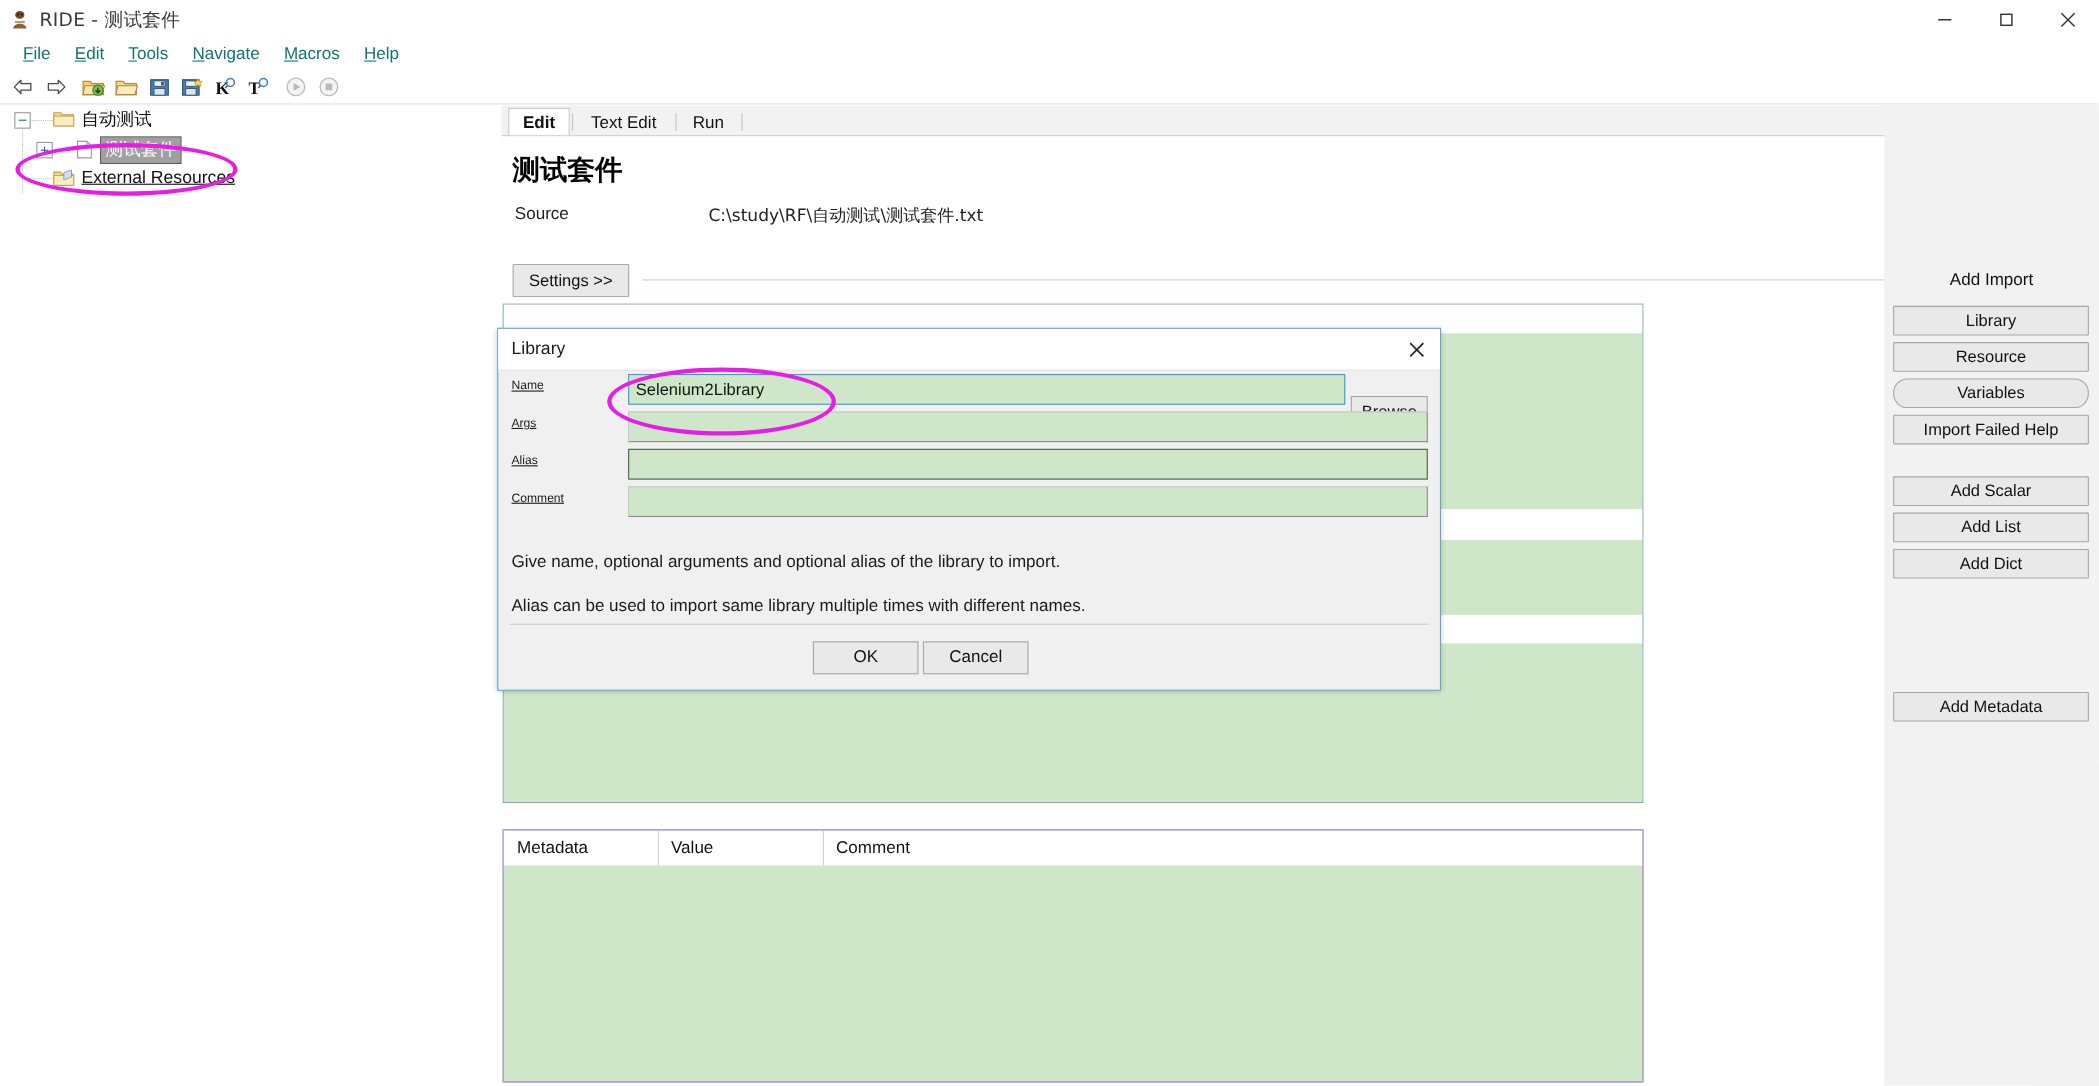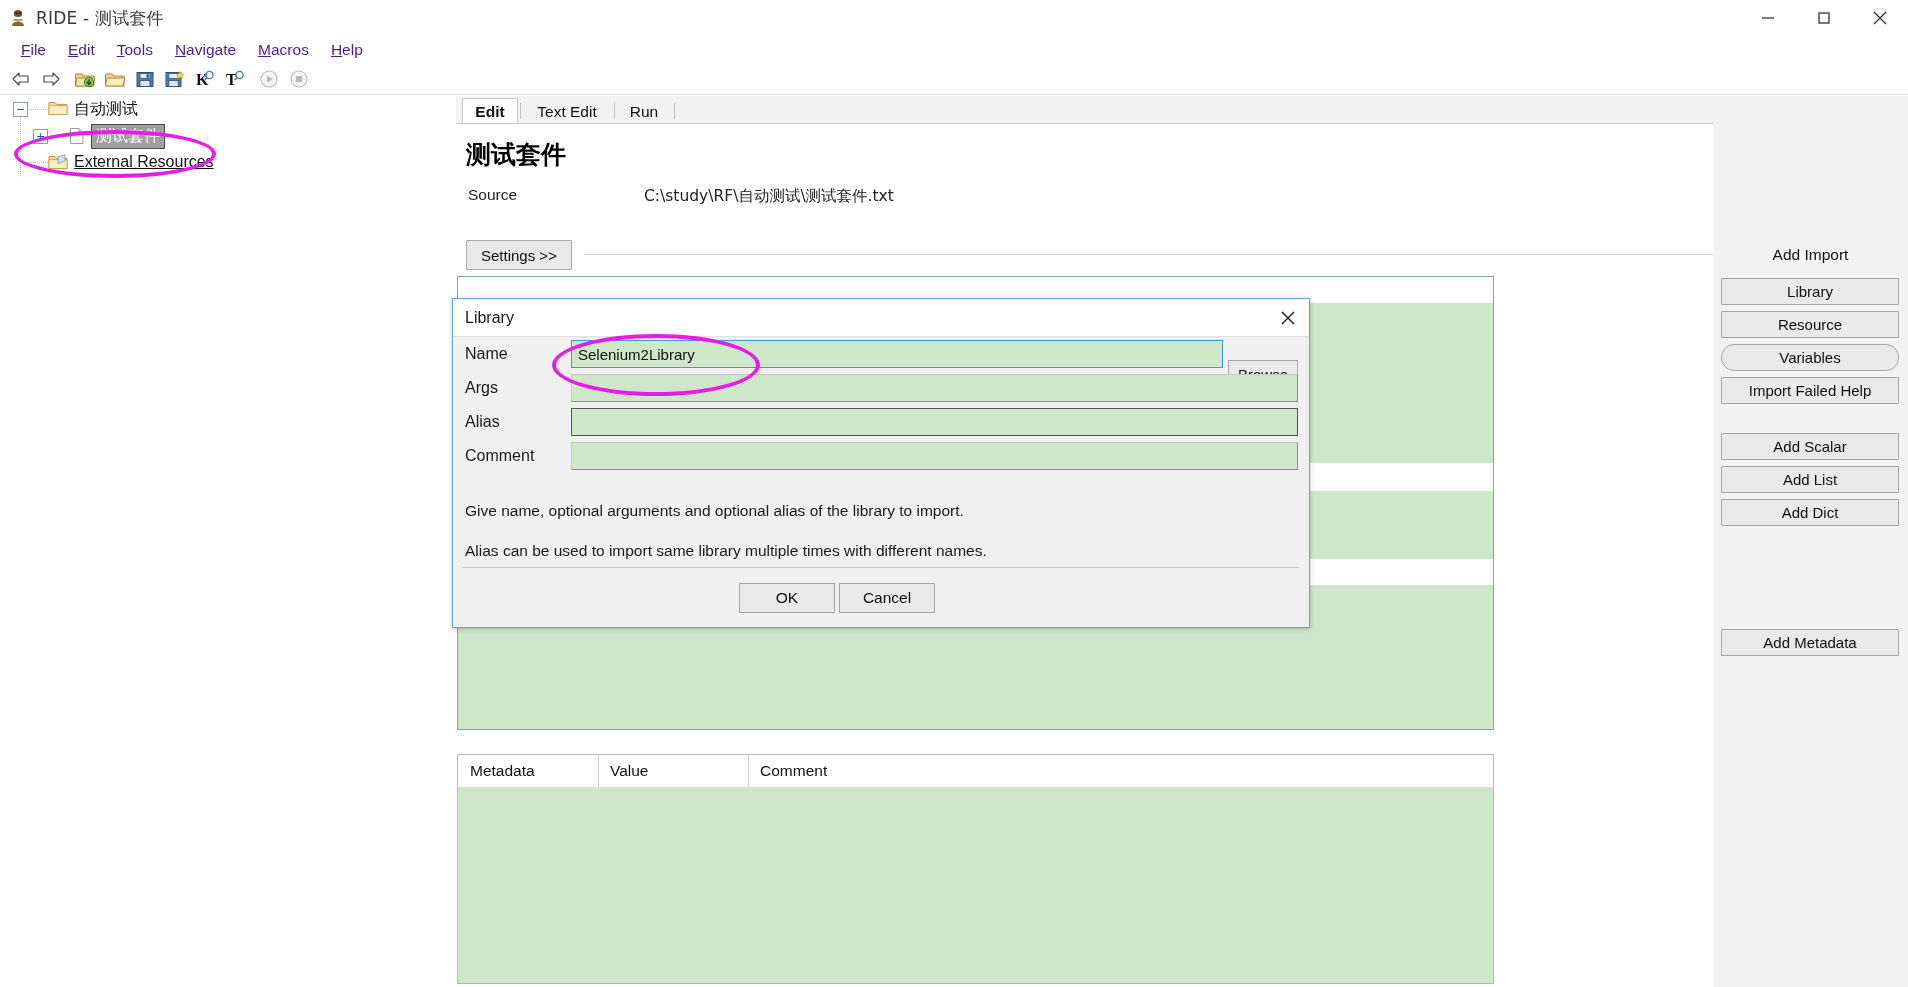--- a/index.html
+++ b/index.html
@@ -37,21 +37,21 @@
   }
   .win-btn svg { display:block; }
 
   
   .menubar {
     position: absolute; left: 0; top: 36px; width: 1908px; height: 28px;
     background: #ffffff; display: flex; align-items: center;
     padding-left: 10px; box-sizing: border-box;
   }
   .menu-item {
-    padding: 2px 11px; font-size: 15.5px; color: #4c1d95;
+    padding: 2px 11px; font-size: 15.5px; color: #0f766e;
   }
   .menu-item u { text-decoration: underline; }
 
   
   .toolbar {
     position: absolute; left: 0; top: 64px; width: 1908px; height: 30px;
     background: #ffffff; display: flex; align-items: center; padding-left: 6px;
     box-sizing: border-box;
   }
   .tb-btn { width: 30px; height: 26px; display:flex; align-items:center; justify-content:center; }
@@ -180,21 +180,21 @@
   .dlg-titlebar {
     position: absolute; left:0; top:0; width: 100%; height: 38px;
     background: #ffffff; border-bottom: 1px solid #e0e0e0; box-sizing: border-box;
   }
   .dlg-title { position:absolute; left: 12px; top: 10px; font-size: 16px; color: #1a1a1a; }
   .dlg-close {
     position: absolute; right: 10px; top: 8px; width: 22px; height: 22px;
     display: flex; align-items: center; justify-content: center; color: #222;
   }
   .dlg-body { position: absolute; left:0; top:38px; width:100%; height: 155px; }
-  .fld-label { position: absolute; left: 12px; font-size: 16px; color: #1a1a1a; }
+  .fld-label { position: absolute; left: 12px; font-size: 11px; color: #1a1a1a; text-decoration: underline; }
   .fld-input {
     position: absolute; background: #cfe7c9; box-sizing: border-box;
     font-size: 15px; color: #111; padding: 2px 6px; outline: none;
     font-family: "Liberation Sans", sans-serif;
   }
   .fld-input.focused { border: 1px solid #3b9ad9; }
   .fld-input.plain   { border: 1px solid #555555; }
   .fld-input.soft    { border: 1px solid #8c8c8c; border-top-color:#c6c6c6; border-left-color:#c6c6c6; }
   .browse-btn {
     position: absolute; background: #e9e9e9; border: 1px solid #a6a6a6;

